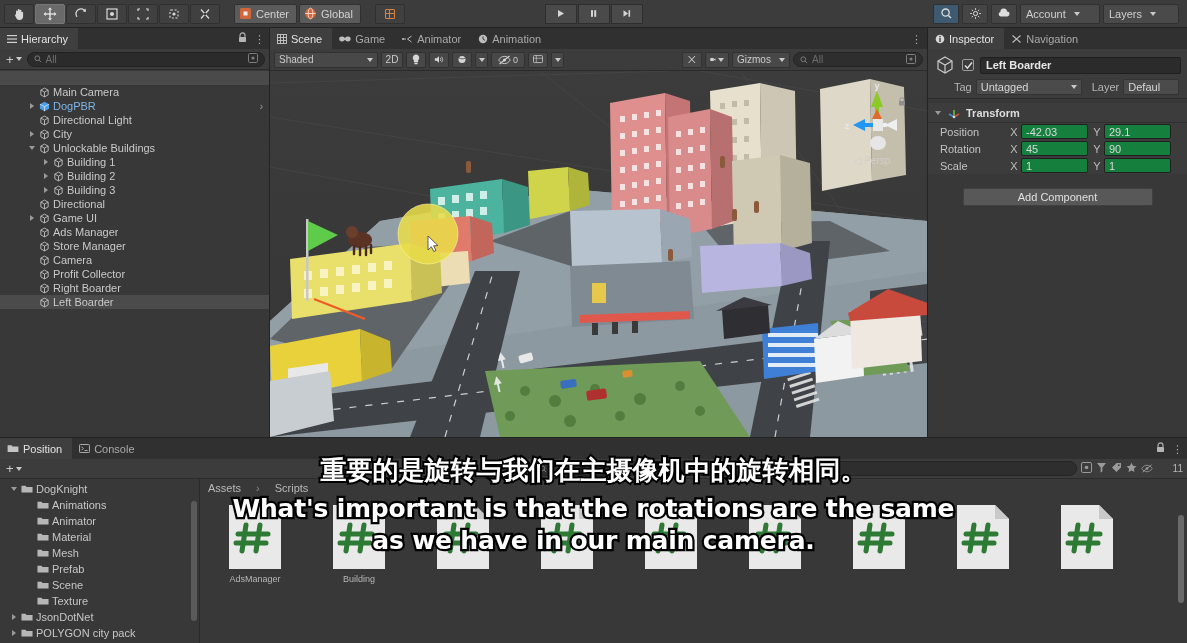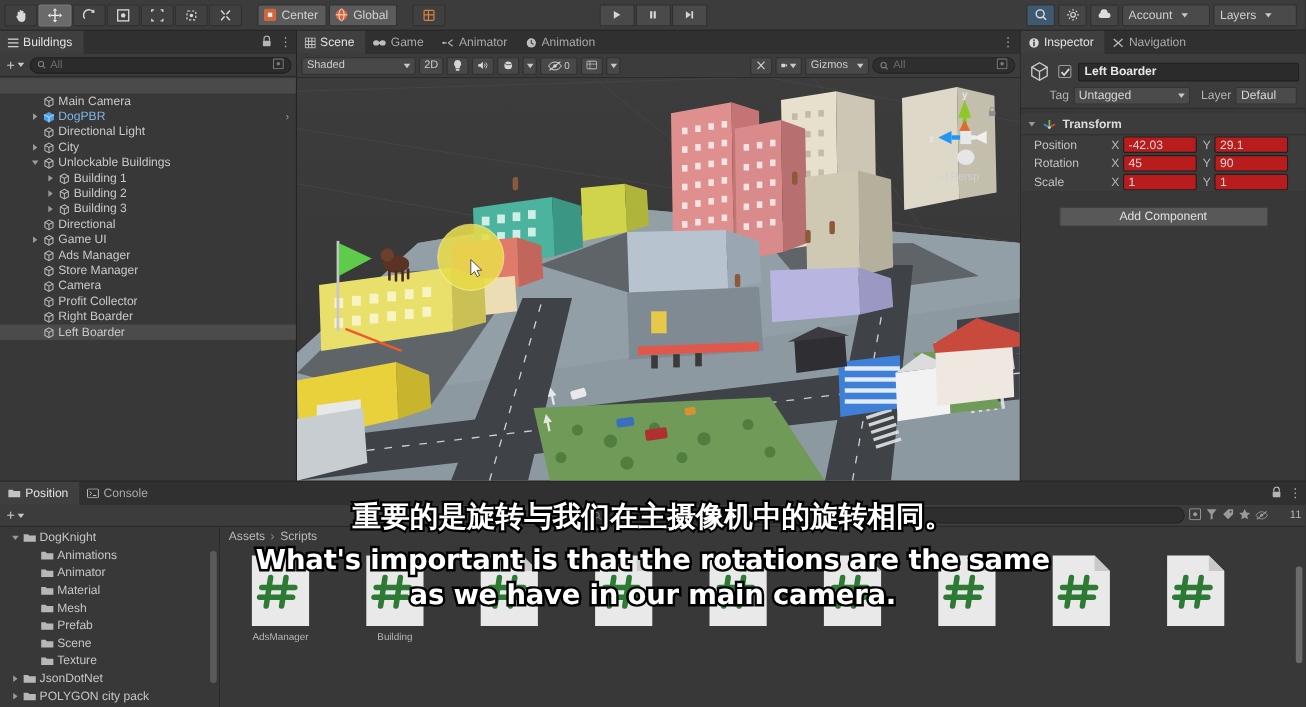--- a/index.html
+++ b/index.html
@@ -100,21 +100,21 @@
           display:flex; align-items:center; justify-content:space-between; padding:0 4px;
           color:#d6d6d6; font-size:11px;}
   .comp{ background:#3c3c3c; margin-top:4px; }
   .comp-head{ height:20px; display:flex; align-items:center; gap:5px; padding:0 5px;
               border-bottom:1px solid #303030; }
   .comp-title{ font-weight:bold; color:#dcdcdc; font-size:11px; }
   .trow{ height:17px; display:flex; align-items:center; padding-left:12px; }
   .trow .tlabel{ width:70px; color:#c2c2c2; font-size:11px; }
   .axis{ display:flex; align-items:center; gap:3px; margin-right:5px; }
   .axis .ax{ color:#bcbcbc; font-size:11px; width:8px; text-align:center;}
-  .vfield{ height:15px; width:67px; background:#b91c1c; border:1px solid #202020; border-radius:2px;
+  .vfield{ height:15px; width:67px; background:#15803d; border:1px solid #202020; border-radius:2px;
            display:flex; align-items:center; padding:0 4px; color:#d8d8d8; font-size:11px;}
   .addcomp-wrap{ padding:14px 0 0 0; display:flex; justify-content:center; background:#383838; }
   .addcomp{ width:190px;height:18px;background:#585858;border:1px solid #404040;border-radius:2px;
             display:flex;align-items:center;justify-content:center;color:#e0e0e0;font-size:11px;}
 
   
   .bottom{ flex:1; background:#383838; display:flex; flex-direction:column; border-top:1px solid #232323;}
   .proj-tools{ height:20px; background:#3c3c3c; display:flex; align-items:center; gap:4px; padding:0 4px;
                border-bottom:1px solid #2b2b2b; flex:none;}
   .proj-search{ flex:1; height:15px; background:#2e2e2e; border:1px solid #242424; border-radius:8px;
@@ -293,21 +293,21 @@
     <div class="hier">
       <div class="tabrow">
         <div class="tab on">
           <svg width="10" height="10" viewBox="0 0 10 10">
               <g fill="#cfcfcf">
                 <rect x="0" y="1" width="10" height="1.2"></rect>
                 <rect x="0" y="4.4" width="10" height="1.2"></rect>
                 <rect x="0" y="7.8" width="10" height="1.2"></rect>
               </g>
             </svg>
-          <span>Buildings</span>
+          <span>Hierarchy</span>
         </div>
         <div class="tr-right">
           <span>
             <svg width="9" height="11" viewBox="0 0 9 11">
                 <path d="M2 5V3.4a2.5 2.5 0 015 0V5" stroke="#b5b5b5" stroke-width="1.1" fill="none"></path>
                 <rect x="1" y="5" width="7" height="5" rx="0.8" fill="#b5b5b5"></rect>
               </svg>
           </span>
           <span class="kebab">⋮</span>
         </div>
@@ -1235,21 +1235,21 @@
               <span>POLYGON city pack</span>
             </div>
             <div class="trow2">
               <span style="width: 6px;"></span>
             </div>
           </div>
         <div class="vscroll"></div>
       </div>
       <div class="assets">
         <div class="crumb">
-          <span id="crumb-host" style="display:flex;gap:5px;">
+          <span id="crumb-host" style="display:flex;gap:15px;">
               <span>Assets</span>
               <span class="dim">›</span>
               <span>Scripts</span>
             </span>
         </div>
         <div class="grid" id="asset-grid">
             <div class="asset">
               <div class="sheet"><svg width="56" height="68" viewBox="0 0 56 68">
   <path d="M2 2h38l14 14v50H2z" fill="#e9e9e9"></path>
   <path d="M40 2l14 14H40z" fill="#c9c9c9"></path>

